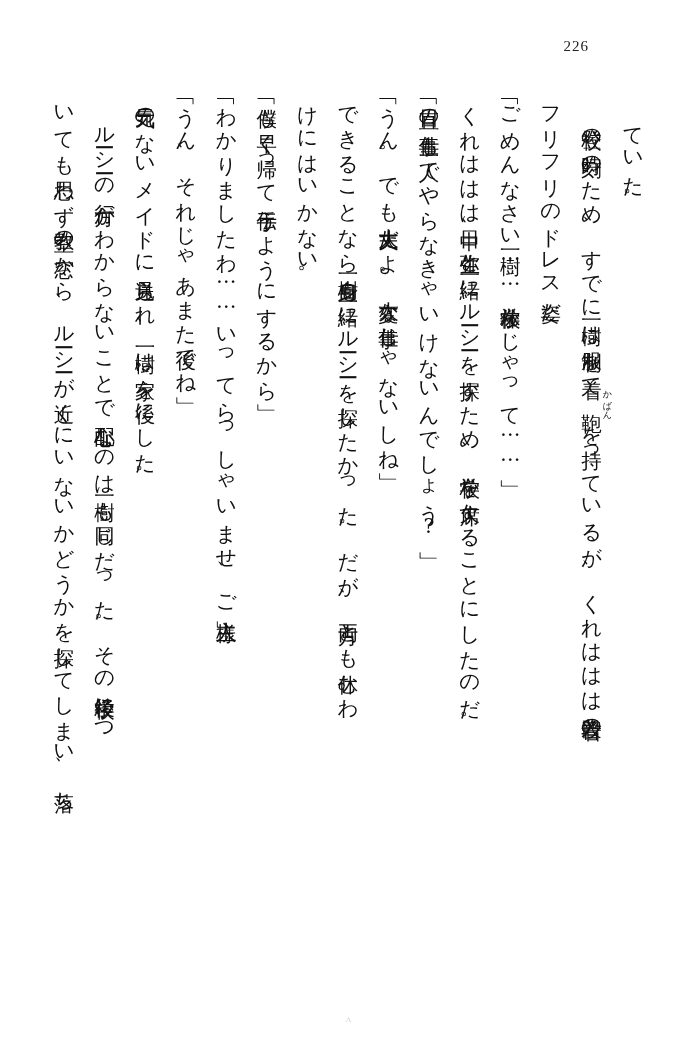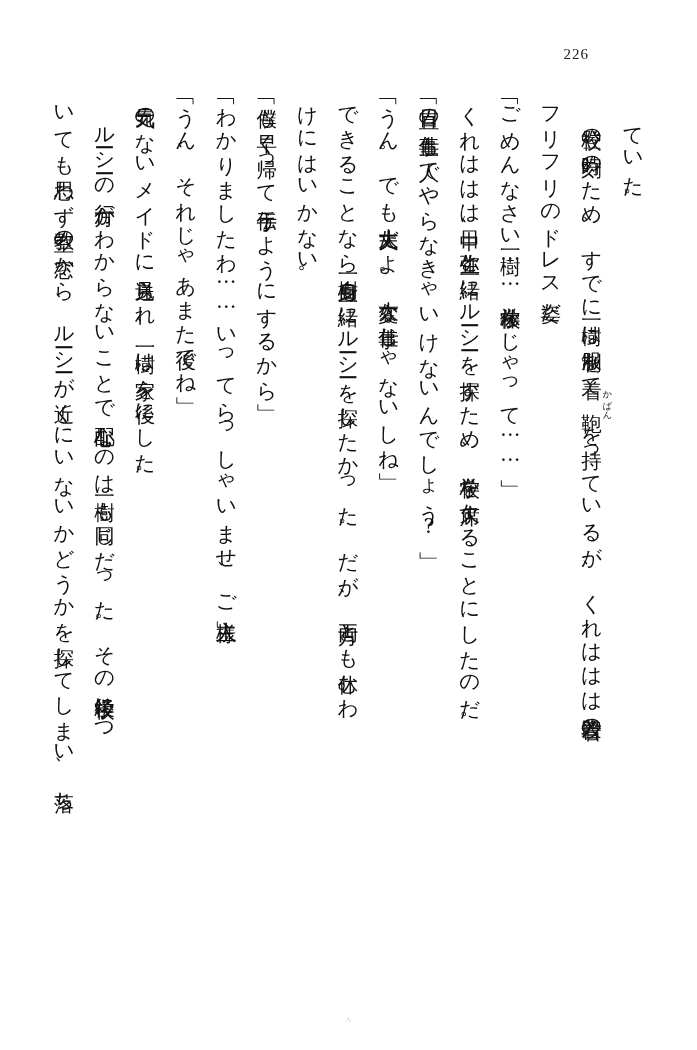--- a/index.html
+++ b/index.html
@@ -12,21 +12,21 @@
     height: 1050px;
     position: relative;
     font-family: "Liberation Serif", "DejaVu Serif", serif;
     color: #1a1a1a;
     overflow: hidden;
   }
 
   
   .page-number {
     position: absolute;
-    top: 46px;
+    top: 38px;
     right: 108px;
     font-size: 15px;
     letter-spacing: 1px;
     font-family: "Liberation Serif", "DejaVu Serif", serif;
     color: #222;
   }
 
   
   .text-block {
     position: absolute;

